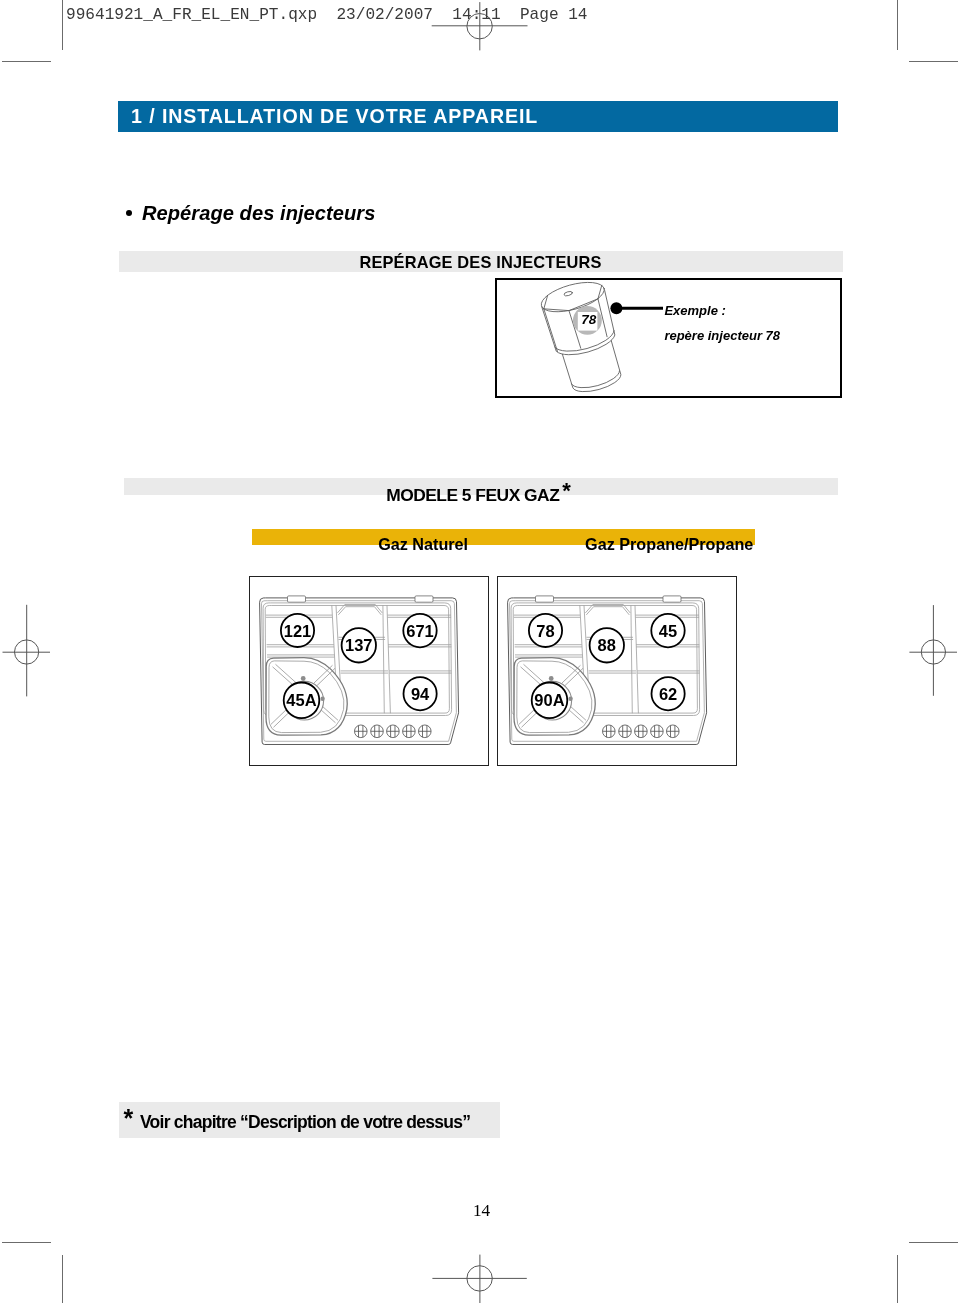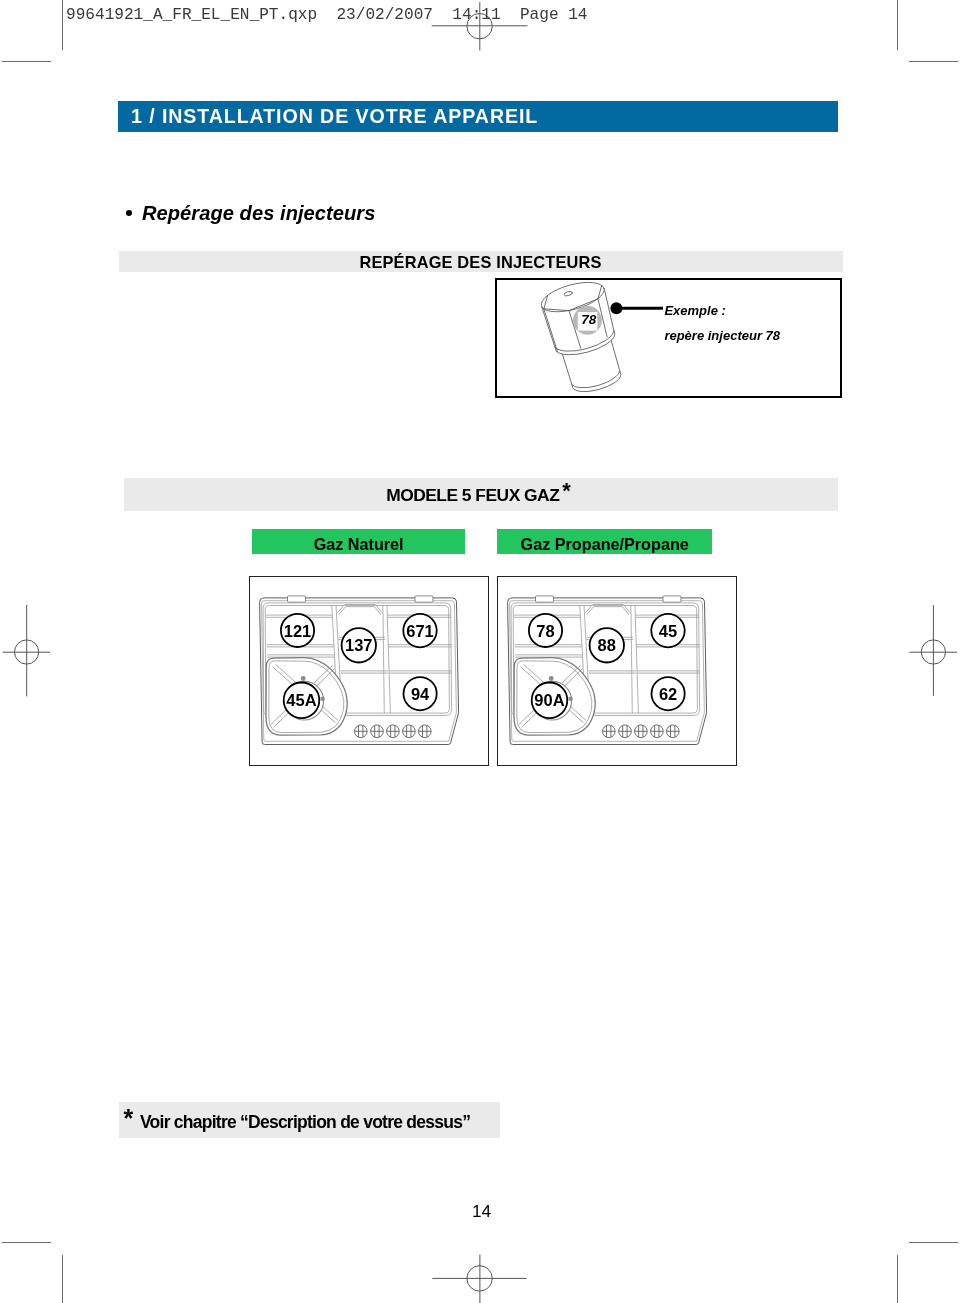--- a/index.html
+++ b/index.html
@@ -40,27 +40,27 @@
   #intro p{margin:0;}
   #intro p.last{text-align:left;}
 
   
   #example-box{position:absolute;left:495px;top:277.8px;width:347px;height:120px;
       border:2.2px solid #000;box-sizing:border-box;}
   #example-label{position:absolute;left:664.4px;top:299px;font-size:13px;
       font-weight:bold;font-style:italic;line-height:24.9px;white-space:nowrap;}
 
   
-  #model-banner{left:124px;top:477.5px;width:714px;height:33px;}
+  #model-banner{left:124px;top:477.5px;width:714px;height:17px;}
   #model-banner .t{position:absolute;width:100%;text-align:center;top:0px;margin-left:-2.5px;
       font-size:17.4px;font-weight:bold;letter-spacing:-0.5px;}
   #model-banner .star{font-size:22px;vertical-align:3px;margin-left:3px;letter-spacing:0;}
 
   
-  .colhdr{position:absolute;background:#22c55e;height:25px;}
+  .colhdr{position:absolute;background:#eab308;height:16px;padding-left:43px;}
   .colhdr .t{position:absolute;width:100%;text-align:center;top:6px;
       font-size:16.2px;font-weight:bold;}
   #colhdr-0{left:252.3px;top:529.4px;width:212.7px;}
   #colhdr-1{left:497.1px;top:529.4px;width:215.2px;}
 
   
   .hobbox{position:absolute;border:1.3px solid #222;box-sizing:border-box;
       width:240px;height:189.6px;}
   #hob-0{left:249.3px;top:576px;}
   #hob-1{left:497.4px;top:576.2px;}
@@ -69,21 +69,21 @@
 
   
   #footnote{left:119px;top:1101.5px;width:381px;height:36px;}
   #footnote .t{position:absolute;left:21px;top:10px;font-size:17.5px;font-weight:bold;
       letter-spacing:-0.75px;white-space:nowrap;}
   #footnote .star{position:absolute;left:4.5px;top:2px;font-size:25px;letter-spacing:0;
       line-height:normal;font-weight:bold;}
 
   
   #page-number{position:absolute;left:1.5px;top:1201px;width:960px;text-align:center;
-      font-size:17.2px;}
+      font-size:17.2px;font-family:Liberation Serif, serif;}
 </style>
 </head>
 <body>
 
 <div class="crop" style="left:62px;top:0;width:1px;height:50px;"></div>
 <div class="crop" style="left:2px;top:61px;width:49px;height:1px;"></div>
 <div class="crop" style="left:897px;top:0;width:1px;height:50px;"></div>
 <div class="crop" style="left:909px;top:61px;width:49px;height:1px;"></div>
 <div class="crop" style="left:2px;top:1242px;width:49px;height:1px;"></div>
 <div class="crop" style="left:62px;top:1255px;width:1px;height:48px;"></div>

